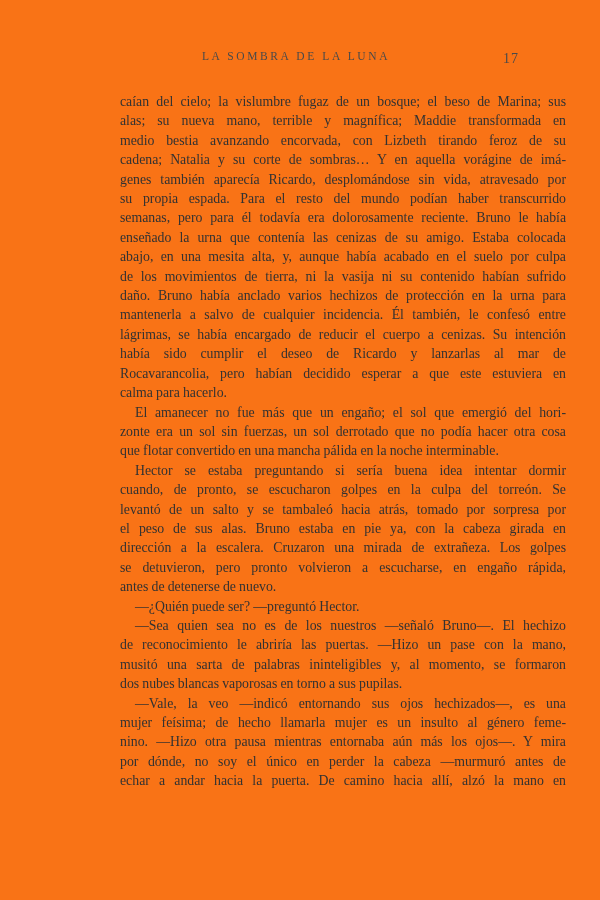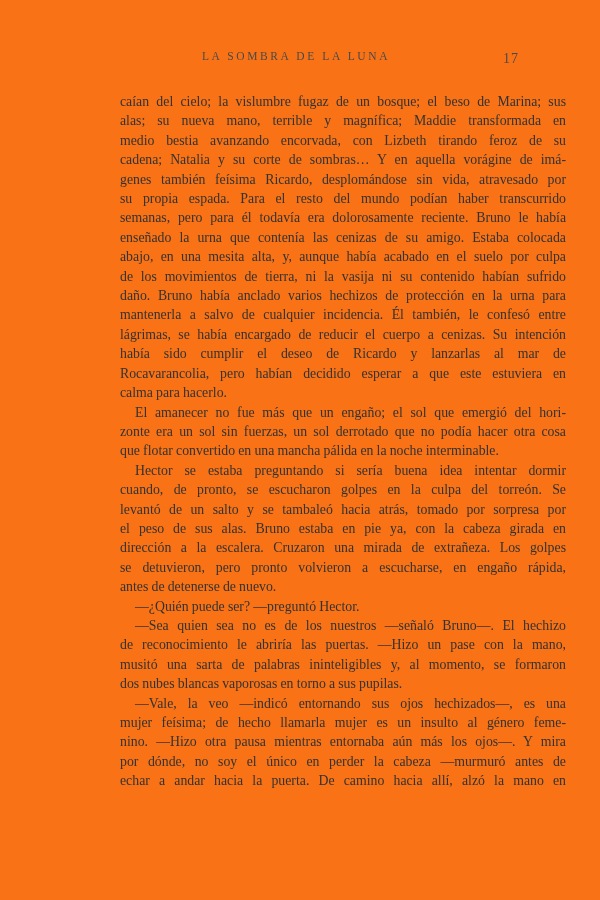--- a/index.html
+++ b/index.html
@@ -72,21 +72,21 @@
   <div class="page-header">
     <span class="running-title">LA SOMBRA DE LA LUNA</span>
     <span class="page-number">17</span>
   </div>
   <div class="text-body">
       <div class="paragraph">
         <div class="line">caían del cielo; la vislumbre fugaz de un bosque; el beso de Marina; sus</div>
         <div class="line">alas; su nueva mano, terrible y magnífica; Maddie transformada en</div>
         <div class="line">medio bestia avanzando encorvada, con Lizbeth tirando feroz de su</div>
         <div class="line">cadena; Natalia y su corte de sombras… Y en aquella vorágine de imá-</div>
-        <div class="line">genes también feísima Ricardo, desplomándose sin vida, atravesado por</div>
+        <div class="line">genes también aparecía Ricardo, desplomándose sin vida, atravesado por</div>
         <div class="line">su propia espada. Para el resto del mundo podían haber transcurrido</div>
         <div class="line">semanas, pero para él todavía era dolorosamente reciente. Bruno le había</div>
         <div class="line">enseñado la urna que contenía las cenizas de su amigo. Estaba colocada</div>
         <div class="line">abajo, en una mesita alta, y, aunque había acabado en el suelo por culpa</div>
         <div class="line">de los movimientos de tierra, ni la vasija ni su contenido habían sufrido</div>
         <div class="line">daño. Bruno había anclado varios hechizos de protección en la urna para</div>
         <div class="line">mantenerla a salvo de cualquier incidencia. Él también, le confesó entre</div>
         <div class="line">lágrimas, se había encargado de reducir el cuerpo a cenizas. Su intención</div>
         <div class="line">había sido cumplir el deseo de Ricardo y lanzarlas al mar de</div>
         <div class="line">Rocavarancolia, pero habían decidido esperar a que este estuviera en</div>

